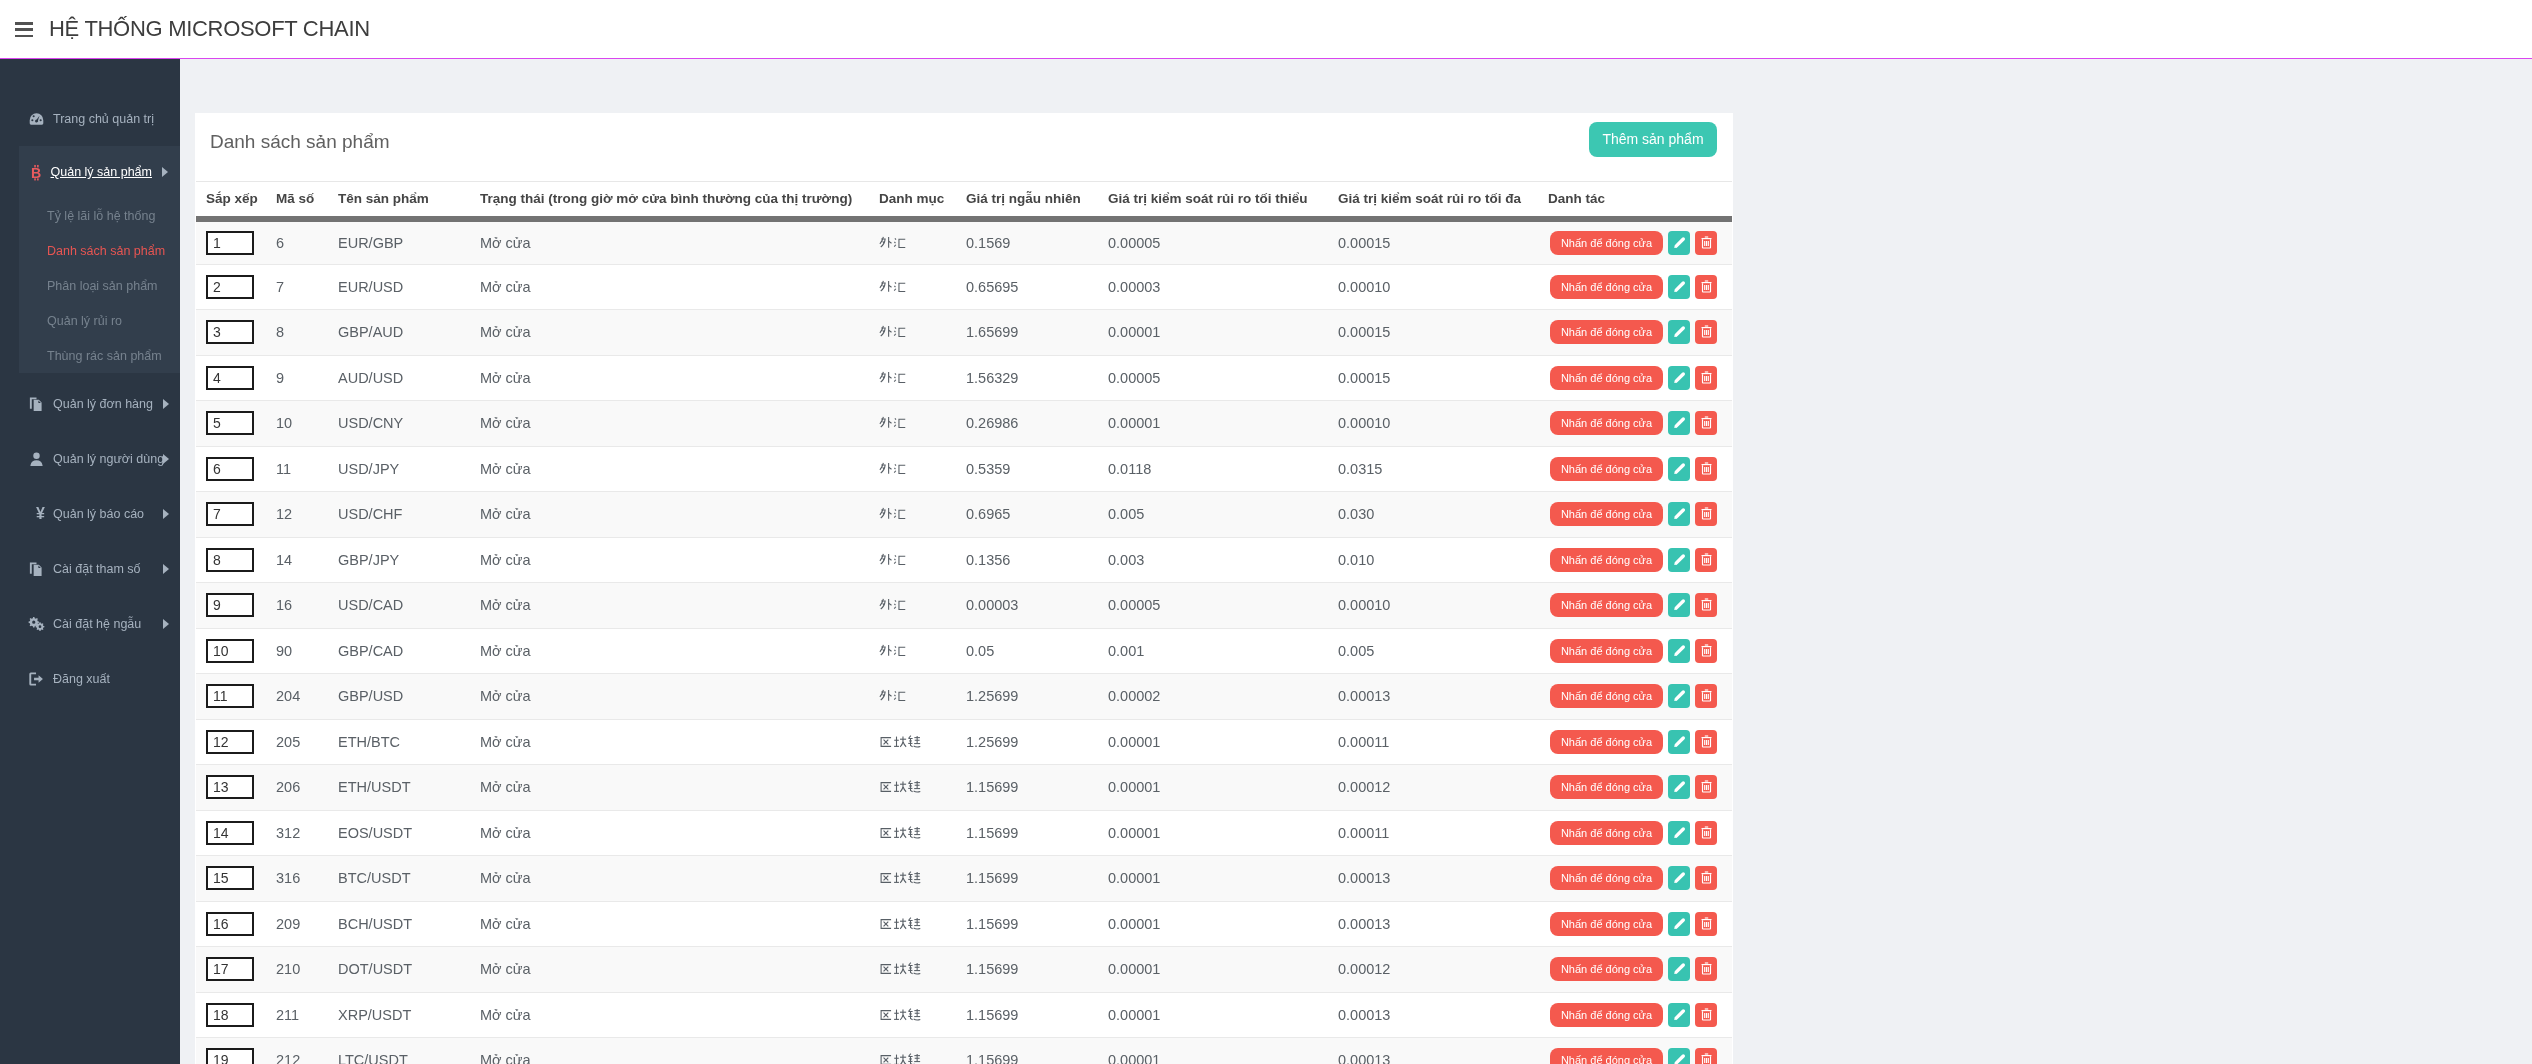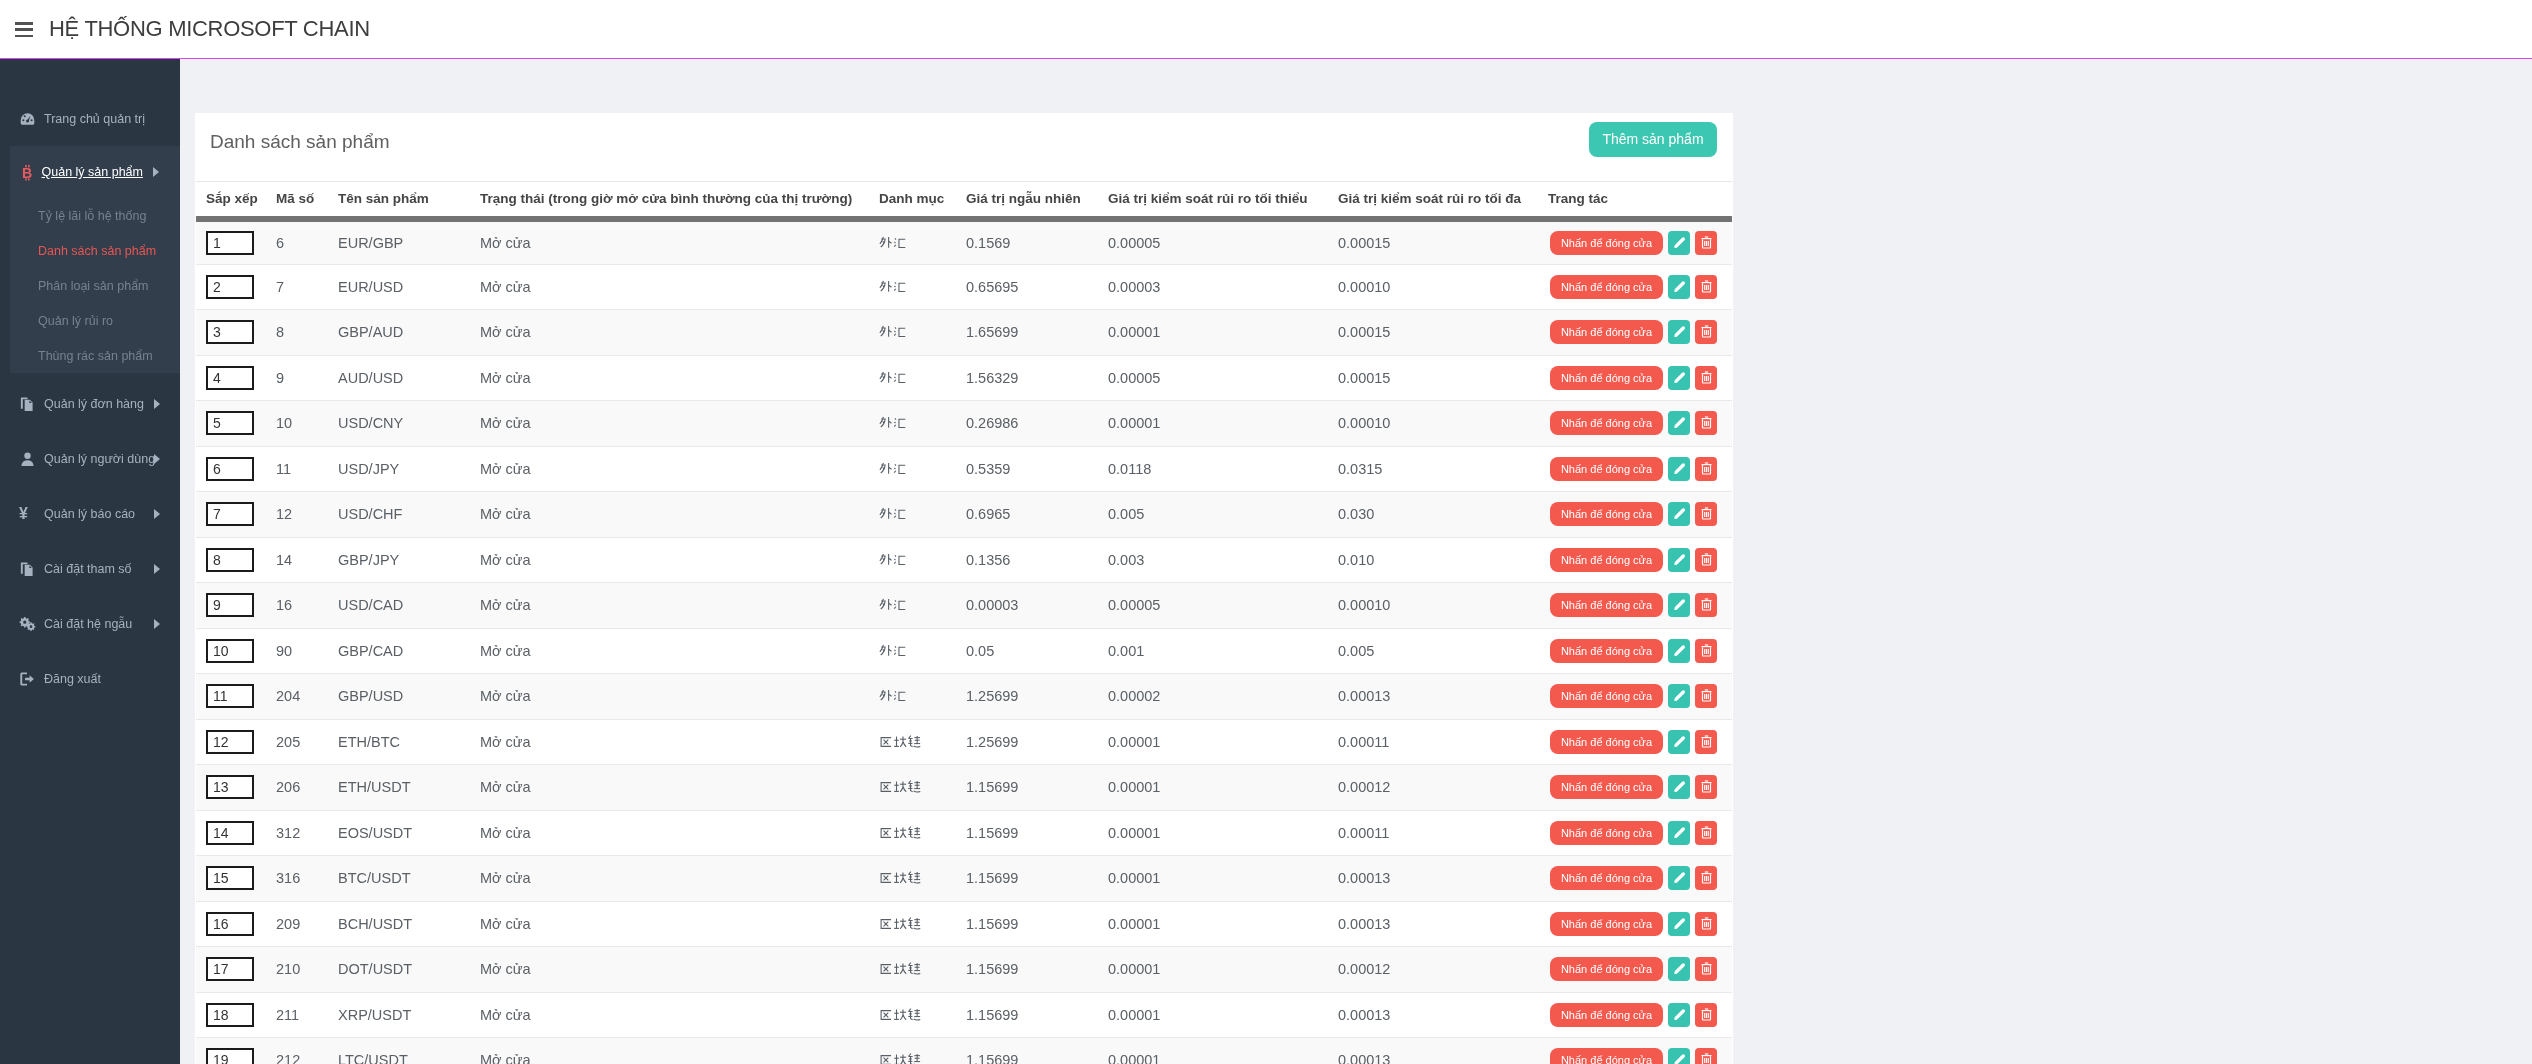--- a/index.html
+++ b/index.html
@@ -3,21 +3,21 @@
 <meta charset="utf-8">
 <title>HỆ THỐNG MICROSOFT CHAIN</title>
 <style>
 * { margin:0; padding:0; box-sizing:border-box; }
 html,body { width:2532px; height:1064px; overflow:hidden; font-family:"Liberation Sans", sans-serif; background:#eff1f4; }
 .topbar { position:absolute; left:0; top:0; width:2532px; height:59px; background:#ffffff; border-bottom:1px solid #d946ef; z-index:5; }
 .burger { position:absolute; left:15px; top:22px; width:18px; height:15px; }
 .burger span { display:block; height:2.5px; background:#525252; margin-bottom:3.9px; }
 .apptitle { position:absolute; left:49px; top:0; height:58px; line-height:58px; font-size:22px; color:#3d3d3d; letter-spacing:-0.3px; }
 .sidebar { position:absolute; left:0; top:59px; width:180px; height:1005px; background:#2b3643; }
-.menu { position:absolute; left:0; top:32px; width:180px; }
+.menu { position:absolute; left:9px; top:32px; width:180px;text-align:right; }
 .mi { position:relative; height:55px; }
 .mi .ic { position:absolute; left:19px; top:50%; margin-top:-8px; width:17px; height:16px; }
 .mi .tx { position:absolute; left:44px; top:0; height:100%; display:flex; align-items:center; font-size:12.5px; color:#a6b2bf; white-space:nowrap; }
 .mi .ar { position:absolute; right:20px; top:50%; margin-top:-5px; width:0; height:0; border-left:6px solid #a6b2bf; border-top:5px solid transparent; border-bottom:5px solid transparent; }
 .ablock { background:#323e4c; margin-left:10px; }
 .ablock .ic { left:9px !important; }
 .ablock .tx { left:31.5px !important;text-decoration:underline; }
 .ablock .ar { right:21px; }
 .ablock .tx2 { left:28px !important; }
 
@@ -160,21 +160,21 @@
       <thead>
       <tr>
             <th>Sắp xếp</th>
             <th>Mã số</th>
             <th>Tên sản phẩm</th>
             <th>Trạng thái (trong giờ mở cửa bình thường của thị trường)</th>
             <th>Danh mục</th>
             <th>Giá trị ngẫu nhiên</th>
             <th>Giá trị kiểm soát rủi ro tối thiểu</th>
             <th>Giá trị kiểm soát rủi ro tối đa</th>
-            <th>Trang tác</th>
+            <th>Danh tác</th>
           </tr>
       </thead>
       <tbody>
 <tr class="odd">
             <td><span class="numin">1</span></td>
             <td>6</td>
             <td>EUR/GBP</td>
             <td>Mở cửa</td>
             <td><svg class="cjk" width="14" height="14" viewBox="0 0 16 16">
                 <g fill="none" stroke="#585f66" stroke-width="1.25">

